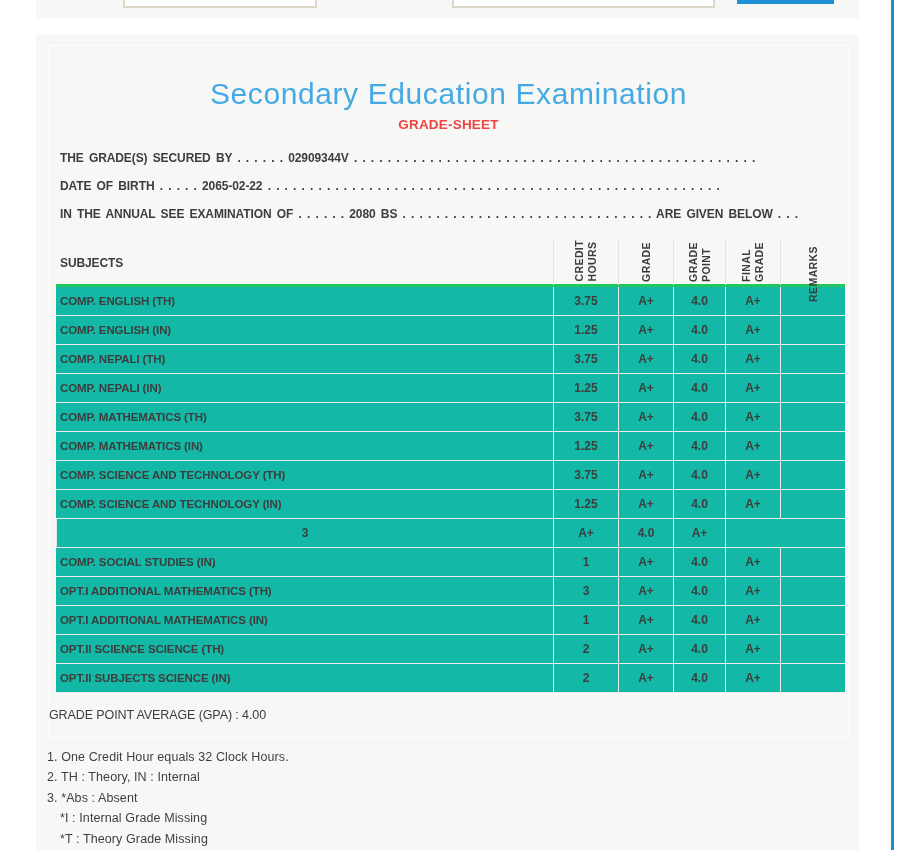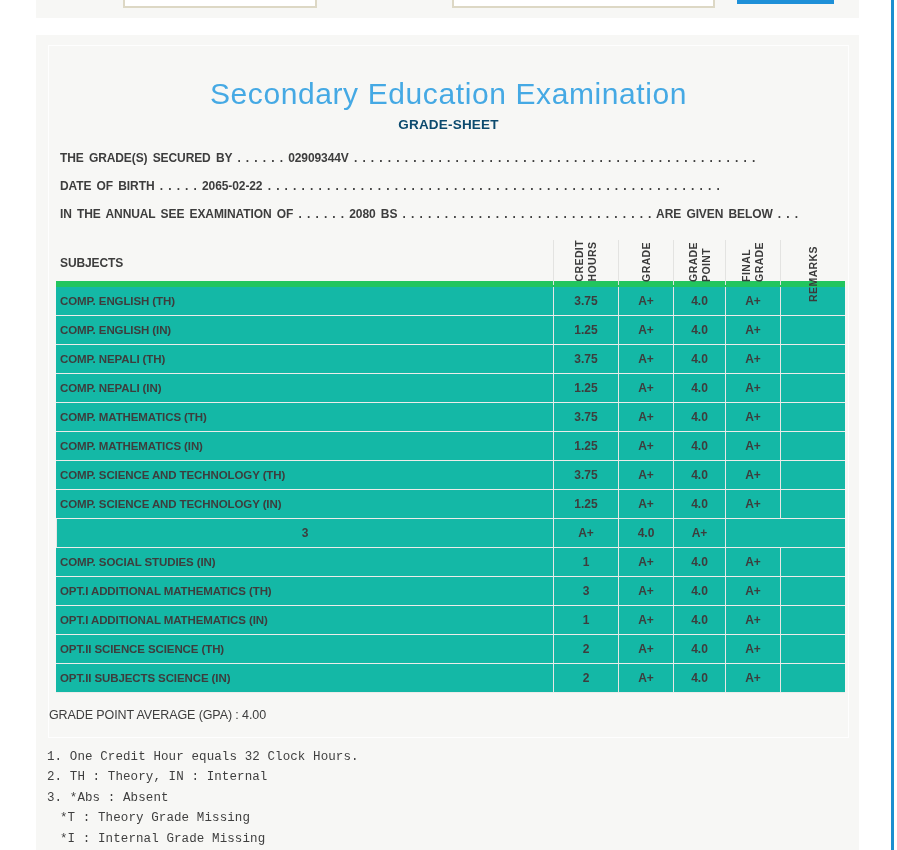--- a/index.html
+++ b/index.html
@@ -21,46 +21,46 @@
   .tb-button { position:absolute; top:-20px; left:701px; width:97px; height:24px; border:none; background:#1e90d8; cursor:pointer; }
 
   
   .right-edge { position:absolute; top:0; right:3px; width:3px; height:850px; background:#1b8fd0; }
 
   
   .panel { position:absolute; left:36px; top:35px; width:823px; height:815px; background:#f7f7f5; }
   .inner { position:absolute; left:12px; top:10px; width:801px; height:693px; border:1px solid #fefefe; }
 
   .title { margin-top:31px; text-align:center; font-size:30px; line-height:1.1; font-weight:400; letter-spacing:0.6px; color:#45a9e4; }
-  .subtitle { margin-top:7px; text-align:center; font-size:13.5px; font-weight:700; letter-spacing:0.2px; color:#0c4a6e; }
+  .subtitle { margin-top:7px; text-align:center; font-size:13.5px; font-weight:700; letter-spacing:0.2px; color:#ef4444; }
 
   .info { margin:12px 0 0 11px; width:783px; }
   .info-line { height:28px; line-height:28px; font-size:12px; font-weight:700; letter-spacing:-0.1px; word-spacing:2px; white-space:nowrap; overflow:hidden; }
 
   
   .table { margin:12px 0 0 7px; width:789px; }
   .grid-cols { display:grid; grid-template-columns:497px 65px 55px 52px 55px 65px; }
-  .thead { height:47px; border-bottom:6px solid #22c55e; position:relative; z-index:2; }
+  .thead { height:47px; border-bottom:3px solid #22c55e; position:relative; z-index:2; }
   .thead .subj { align-self:center; padding-left:4px; font-size:12px; font-weight:700; letter-spacing:-0.1px; }
   .hcell { position:relative; border-left:1px solid #e3e3e1; display:flex; justify-content:center; align-items:flex-end; }
   .rot {
     writing-mode:vertical-rl; transform:rotate(180deg);
     font-size:10.5px; font-weight:700; letter-spacing:0.4px; line-height:1.2;
     white-space:pre-line; margin-bottom:4px; color:#3b3b3b;
   }
   .hcell.remarks .rot { margin-bottom:-16px; }
 
   .row { height:29px; background:#14b8a6; border-bottom:1px solid #ececea; align-items:center; }
   .row .subj { padding-left:4px; font-size:11.5px; font-weight:700; letter-spacing:-0.1px; }
   .row .val { height:100%; display:flex; align-items:center; justify-content:center; text-align:center; font-size:12px; font-weight:700; border-left:1px solid #e7e7e5; }
 
   .gpa { margin:15px 8px 0 0; text-align:left; font-size:12.5px; font-weight:400; letter-spacing:-0.1px; }
 
   
-  .footnotes { position:absolute; left:11px; top:712px;font-family:Liberation Mono, monospace; }
+  .footnotes { position:absolute; left:11px; top:712px; }
   .fn { height:20.4px; line-height:20.4px; font-size:12.5px; font-weight:400; letter-spacing:0.1px; color:#3f3f3f; white-space:nowrap; }
   .fn.indent { padding-left:13px; }
 </style>
 </head>
 <body>
 
 <div class="topbar">
   <input class="tb-input tb-input1" value="" style="">
   <input class="tb-input tb-input2" value="" style="">
   <button class="tb-button"></button>
@@ -237,17 +237,17 @@
     <div class="gpa">GRADE POINT AVERAGE (GPA) : 4.00</div>
   </div>
 
   <div class="footnotes" id="footnotes">
   <div class="fn">1. One Credit Hour equals 32 Clock Hours.</div>
 
   <div class="fn">2. TH : Theory, IN : Internal</div>
 
   <div class="fn">3. *Abs : Absent</div>
 
+  <div class="fn indent">*I : Internal Grade Missing</div>
+
   <div class="fn indent">*T : Theory Grade Missing</div>
-
-  <div class="fn indent">*I : Internal Grade Missing</div>
 </div>
 </div>
 
 </body></html>

